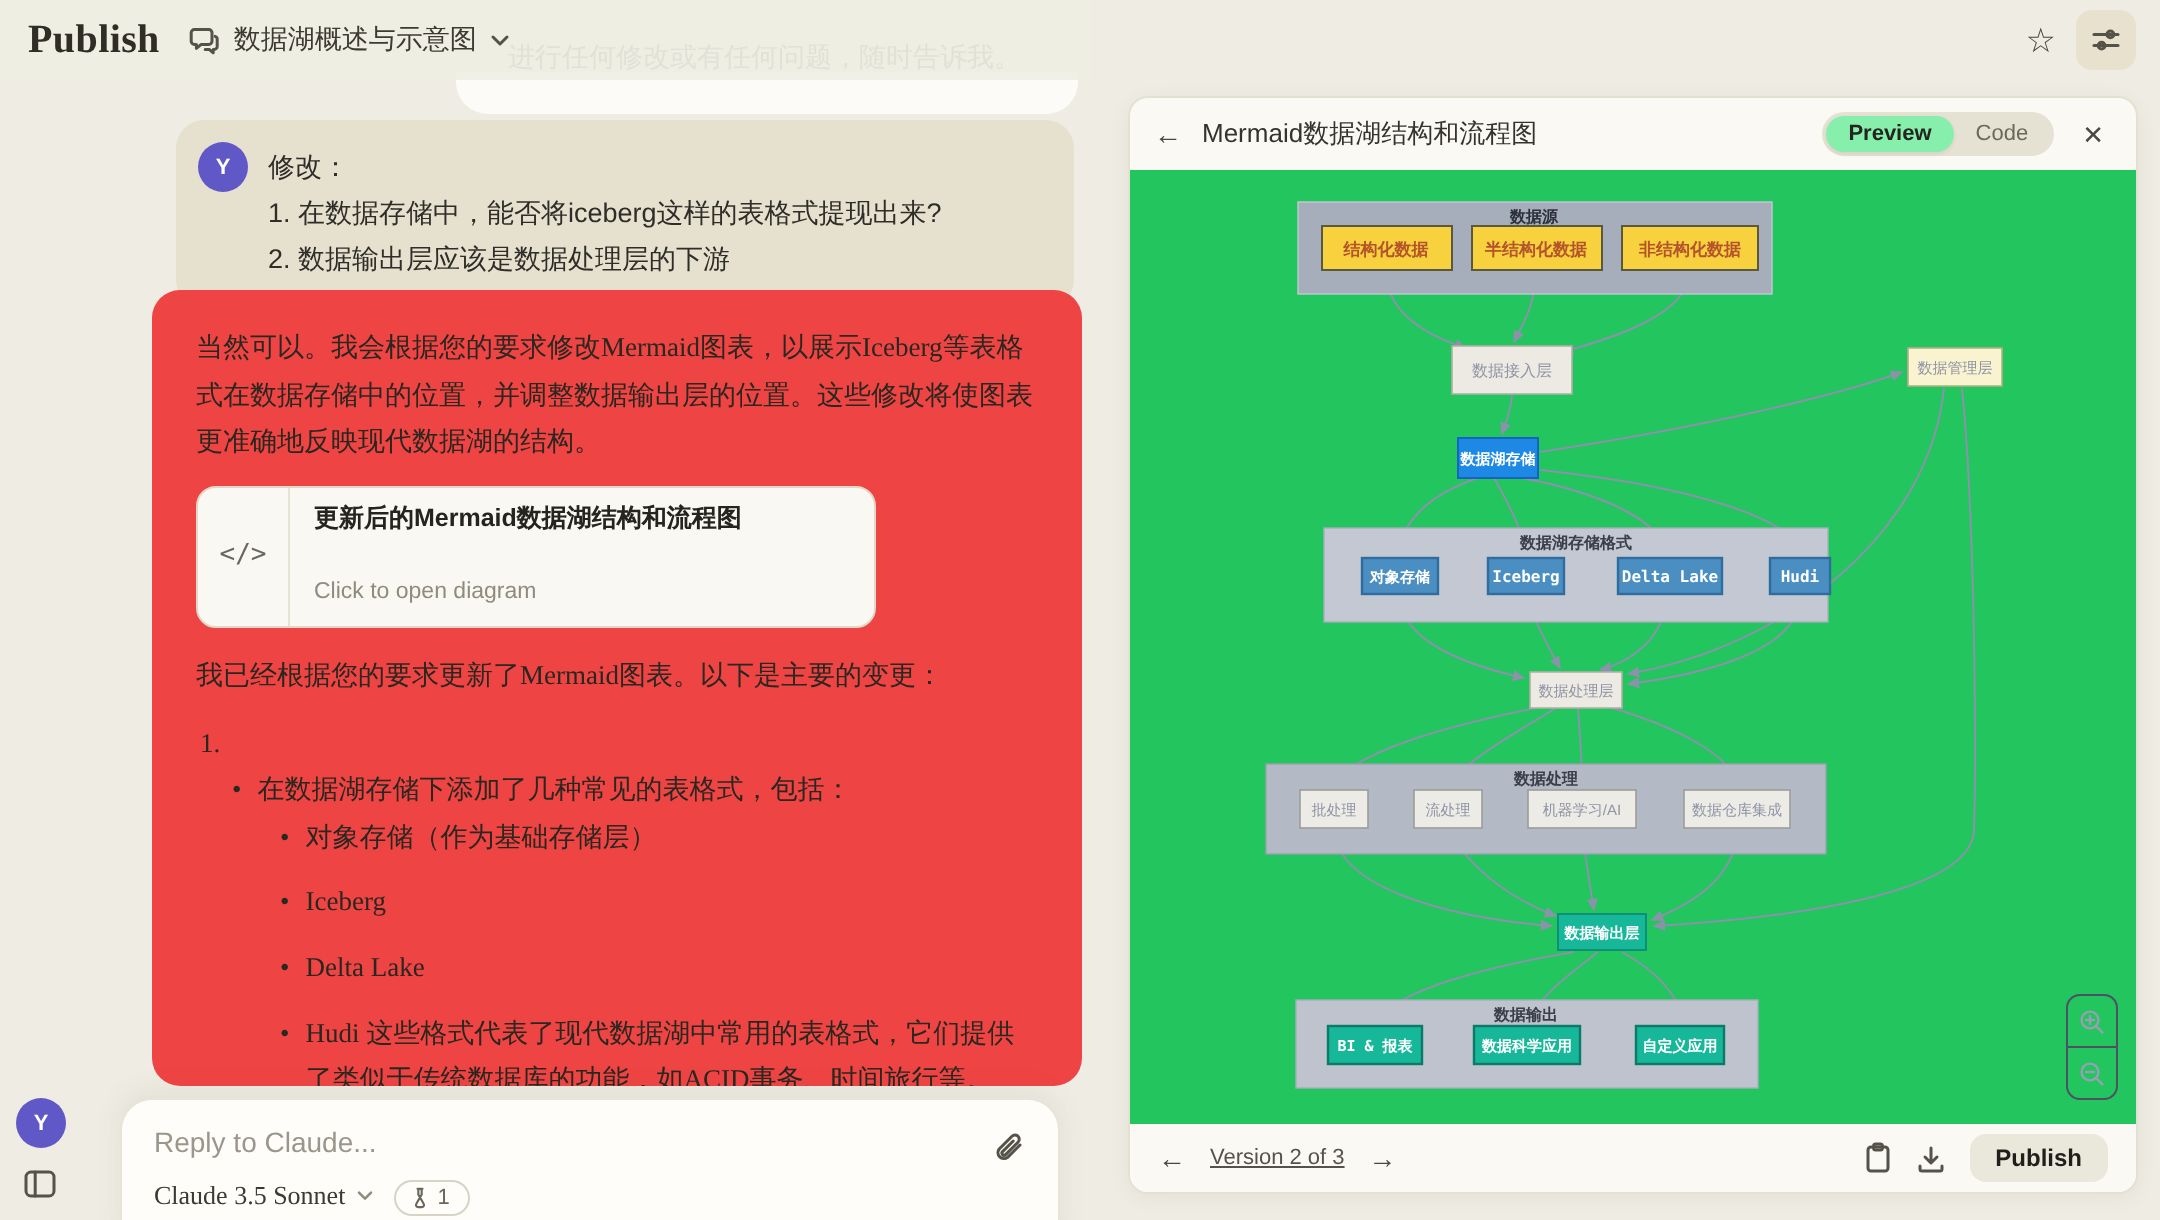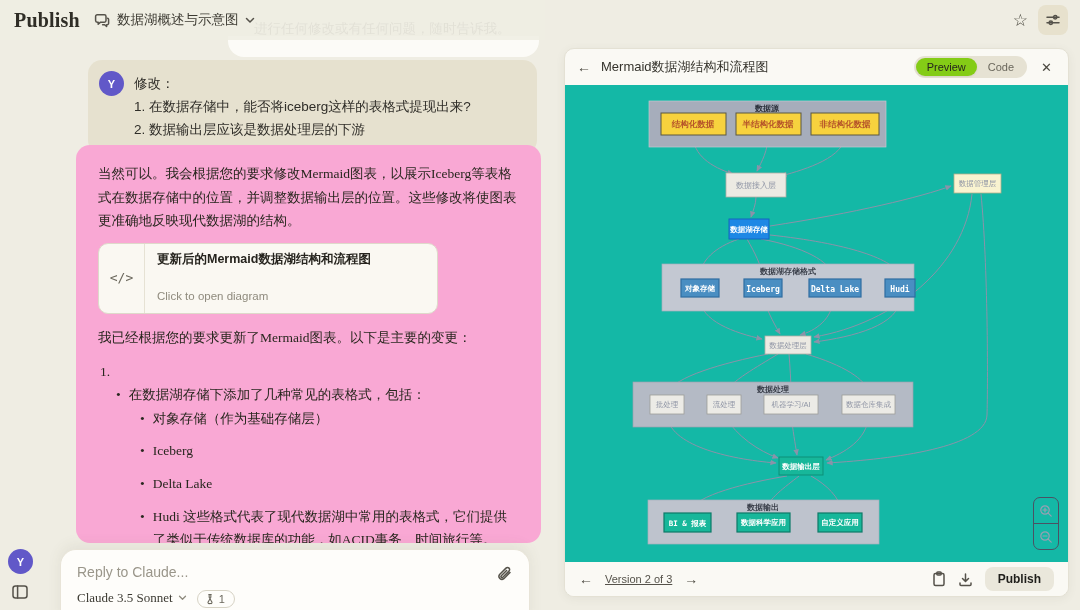--- a/index.html
+++ b/index.html
@@ -24,21 +24,21 @@
     font-size:13.5px; color:rgba(85,82,74,0.55); white-space:nowrap; z-index:5; }
   .prev-bubble-end { position:absolute; top:36px; left:212px; width:311px; height:21px; background:#fcfbf7;
     border-radius:0 0 16px 16px; z-index:6; }
 
   .user-bubble { position:absolute; top:60px; left:72px; width:449px; background:#e6e1cf; border-radius:14px;
     padding:12px 16px 12px 46px; z-index:7; }
   .user-avatar { position:absolute; top:11px; left:11px; width:25px; height:25px; border-radius:50%;
     background:#6158c8; color:#fff; font-size:11px; font-weight:bold; display:flex; align-items:center; justify-content:center; }
   .user-line { font-size:13.5px; color:#2f2d28; line-height:1.72; }
 
-  .assistant-card { position:absolute; top:145px; left:60px; width:465px; height:398px; background:#f9a8d4;
+  .assistant-card { position:absolute; top:145px; left:60px; width:465px; height:398px; background:#ef4444;
     border-radius:14px; padding:17px 22px; overflow:hidden; z-index:7;
     font-family:"Liberation Serif", serif; font-size:13.5px; line-height:1.75; color:#29271f; }
   .assistant-card p { margin-bottom:10px; }
 
   .artifact-card { display:flex; align-items:stretch; width:340px; border:1px solid #ded9ca; background:#faf8f2;
     border-radius:10px; margin:4px 0 12px 0; cursor:pointer; font-family:"Liberation Sans", sans-serif; }
   .artifact-icon-box { width:46px; display:flex; align-items:center; justify-content:center;
     border-right:1px solid #e6e2d4; color:#6a675c; font-family:"DejaVu Sans Mono", monospace; font-size:13px; }
   .artifact-meta { padding:7px 12px; display:flex; flex-direction:column; justify-content:center; }
   .artifact-title { font-size:12.5px; font-weight:bold; color:#26241e; line-height:1.35; }
@@ -75,24 +75,24 @@
 
   
   .panel { position:absolute; left:564px; top:48px; width:505px; height:549px; background:#faf9f4;
     border:1px solid #e4e1d4; border-radius:10px; box-shadow:0 2px 10px rgba(90,85,70,0.07); z-index:25;
     display:flex; flex-direction:column; overflow:hidden; }
   .panel-header { height:36px; display:flex; align-items:center; gap:10px; padding:0 12px; flex:0 0 auto; }
   .panel-title { font-size:13px; color:#35332c; flex:1 1 auto; white-space:nowrap; overflow:hidden; }
   .arrow-btn { font-size:14px; color:#4a483f; cursor:pointer; line-height:1; }
   .segmented { display:flex; align-items:center; background:#e6e2d3; border-radius:999px; padding:2px; }
   .seg-opt { font-size:11px; padding:3px 11px; border-radius:999px; color:#6a675c; cursor:pointer; }
-  .seg-active { background:#84cc16; color:#26241e; font-weight:normal; box-shadow:0 1px 2px rgba(0,0,0,0.08); }
+  .seg-active { background:#86efac; color:#26241e; font-weight:bold; box-shadow:0 1px 2px rgba(0,0,0,0.08); }
   .close-btn { font-size:13px; color:#4a483f; cursor:pointer; padding:2px 4px; }
 
-  .diagram-viewport { flex:1 1 auto; background:#14b8a6; position:relative; overflow:hidden; cursor:grab; }
+  .diagram-viewport { flex:1 1 auto; background:#22c55e; position:relative; overflow:hidden; cursor:grab; }
   .diagram-svg { width:505px; height:479px; display:block; }
 
   .zoom-ctrl { position:absolute; right:9px; bottom:12px; width:26px; border:1px solid #4a5264; border-radius:7px;
     display:flex; flex-direction:column; overflow:hidden; }
   .zoom-btn { height:25px; display:flex; align-items:center; justify-content:center; cursor:pointer; }
   .zoom-div { height:1px; background:#4a5264; }
 
   .panel-footer { height:34px; flex:0 0 auto; display:flex; align-items:center; gap:12px; padding:0 14px; background:#faf9f4; }
   .version-label { font-size:11px; color:#55524a;text-decoration:underline; }
   .footer-spacer { flex:1 1 auto; }

